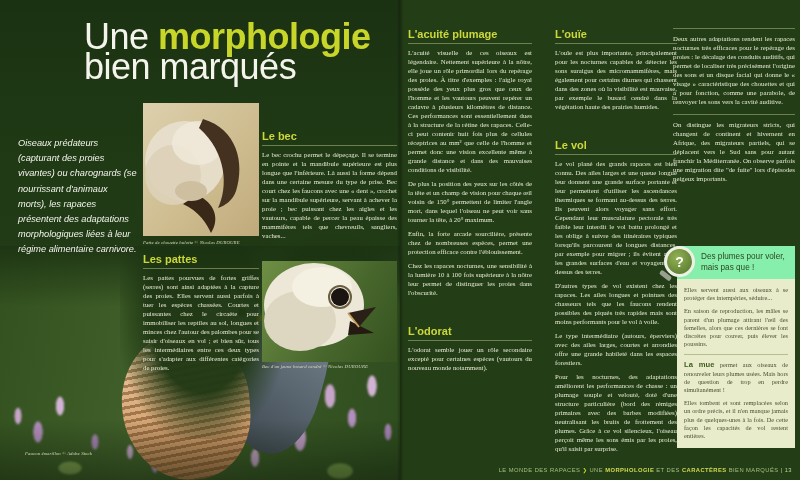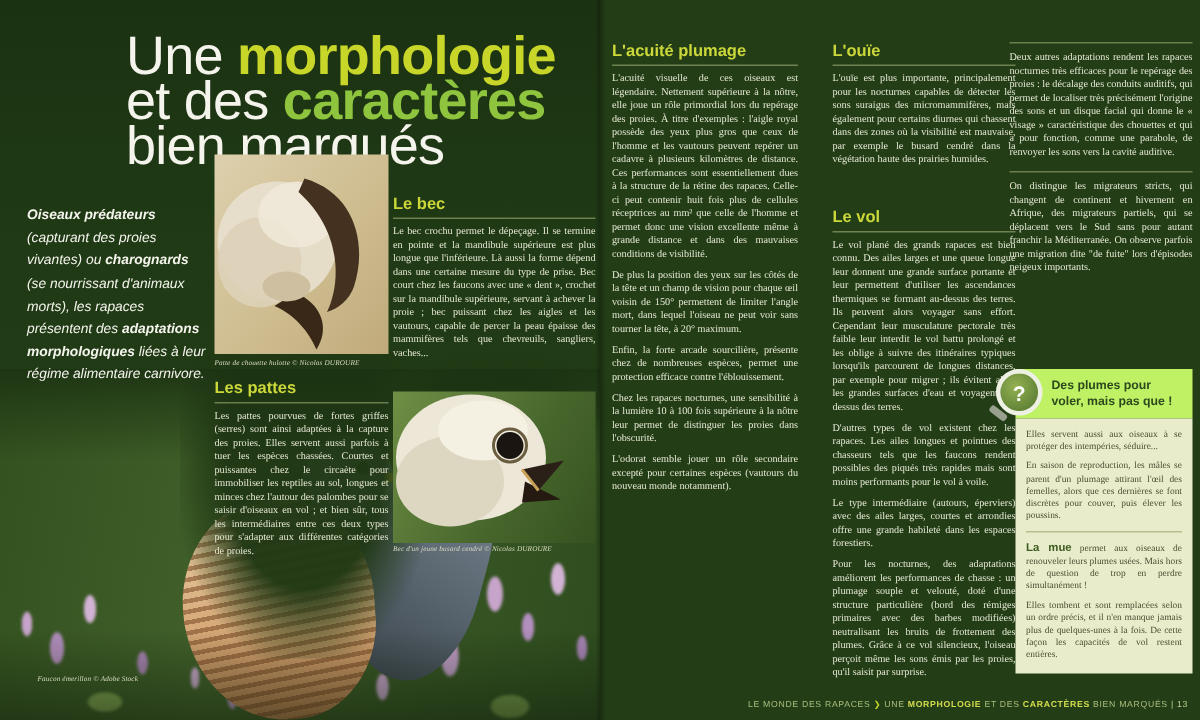--- a/index.html
+++ b/index.html
@@ -13,21 +13,21 @@
   .left-page{position:absolute;left:0;top:0;width:400px;height:480px;
     background:linear-gradient(180deg,#1b3212 0%,#203a15 35%,#223d17 100%);}
   .gutter{position:absolute;left:397px;top:0;width:7px;height:480px;
     background:linear-gradient(90deg,rgba(0,0,0,0),rgba(0,0,0,.28),rgba(0,0,0,0));z-index:5;}
   .title{position:absolute;left:84px;top:22px;width:312px;z-index:3;
     font-size:36px;line-height:30px;letter-spacing:-.5px;color:#f4f4ec;font-weight:400;}
   .title .acc-y{color:#c8d629;font-weight:700;}
   .title .acc-g{color:#8fc43e;font-weight:700;}
   .intro{position:absolute;left:18px;top:136px;width:119px;z-index:3;
     font-style:italic;font-size:9.2px;line-height:15.2px;color:#f5f5ee;}
-  .intro b{font-weight:700;}
+  .intro b{font-weight:400;}
   
   .photo-main{position:absolute;left:0;top:246px;width:400px;height:234px;z-index:1;
     background:linear-gradient(100deg,#33511f 0%,#41602a 40%,#2e4c1e 100%);}
   .heather{position:absolute;inset:0;filter:blur(1.1px);background-repeat:no-repeat;background-image:
     radial-gradient(6px 14px at 18px 170px,#c7a4ca 55%,transparent 62%),
     radial-gradient(8px 18px at 38px 186px,#b28ebd 55%,transparent 62%),
     radial-gradient(7px 16px at 60px 160px,#d2b3d4 55%,transparent 62%),
     radial-gradient(6px 13px at 95px 196px,#a884b5 55%,transparent 62%),
     radial-gradient(9px 20px at 330px 150px,#c7a4ca 55%,transparent 62%),
     radial-gradient(7px 16px at 352px 172px,#b28ebd 55%,transparent 62%),
@@ -88,21 +88,21 @@
   .colC{left:673px;top:28px;width:122px;}
   
   .sidebar{position:absolute;left:664px;top:246px;width:131px;z-index:4;}
   .sidebar-icon{position:absolute;left:0;top:0;width:25px;height:25px;border-radius:50%;
     background:radial-gradient(circle at 40% 35%,#93b153 0%,#5d7f33 80%);
     border:3px solid #eef0e4;color:#fff;font-weight:700;font-size:14px;
     display:flex;align-items:center;justify-content:center;z-index:2;
     font-family:"Liberation Sans",sans-serif;}
   .sidebar-icon::after{content:"";position:absolute;left:-8px;bottom:-4px;width:13px;height:5px;
     background:#9aa08e;transform:rotate(38deg);border-radius:2px;}
-  .sidebar-head{margin-left:13px;background:#bef264;color:#2c481c;font-weight:700;
+  .sidebar-head{margin-left:13px;background:#86efac;color:#2c481c;font-weight:400;
     font-size:8.2px;line-height:10.5px;padding:6px 6px 6px 24px;
     font-family:"Liberation Sans",sans-serif;}
   .sidebar-body{margin-left:13px;background:#e9ecca;padding:7px 7px 8px 7px;color:#4c4c34;
     font-family:"Liberation Serif",serif;font-size:6.3px;line-height:8.2px;text-align:justify;}
   .sidebar-body p{margin:0 0 5px 0;}
   .sidebar-div{height:0;border-top:1px solid #b9bc8e;margin:6px 0 6px 0;}
   .mue-lead{font-family:"Liberation Sans",sans-serif;font-weight:700;color:#3c5c20;font-size:7.6px;}
   
   .footer{position:absolute;right:8px;bottom:7px;z-index:6;
     font-size:5.8px;letter-spacing:.45px;color:#a9bd7d;white-space:nowrap;}
@@ -126,21 +126,20 @@
     <div class="bird-beak"></div>
   </div>
   <div class="text-shade"></div>
   <div class="text-shade2"></div>
   <div class="vignette"></div>
 </div>
 <div class="caption caption-falcon">Faucon émerillon © Adobe Stock</div>
 
 <div class="title">
   <div><span>Une </span><span class="acc-y">morphologie</span></div>
-  <div><span>et des </span><span class="acc-g">caractères</span></div>
   <div>bien marqués</div>
 </div>
 
 <div class="intro"><b>Oiseaux prédateurs </b><span>(capturant des proies vivantes) ou </span><b>charognards </b><span>(se nourrissant d'animaux morts), les rapaces présentent des </span><b>adaptations morphologiques </b><span>liées à leur régime alimentaire carnivore.</span></div>
 
 <div class="photo-talon">
   <svg viewBox="0 0 116 133">
     <ellipse cx="42" cy="58" rx="40" ry="40" fill="#e7decc" opacity="0.95"></ellipse>
     <ellipse cx="30" cy="72" rx="28" ry="30" fill="#ddd2b8" opacity="0.9"></ellipse>
     <ellipse cx="55" cy="40" rx="26" ry="22" fill="#efe8d8" opacity="0.9"></ellipse>
@@ -174,20 +173,21 @@
   </svg>
 </div>
 <div class="caption caption-chick">Bec d'un jeune busard cendré © Nicolas DUROURE</div>
 
 <div class="col colA">
   <h3>L'acuité plumage</h3>
   <p>L'acuité visuelle de ces oiseaux est légendaire. Nettement supérieure à la nôtre, elle joue un rôle primordial lors du repérage des proies. À titre d'exemples : l'aigle royal possède des yeux plus gros que ceux de l'homme et les vautours peuvent repérer un cadavre à plusieurs kilomètres de distance. Ces performances sont essentiellement dues à la structure de la rétine des rapaces. Celle-ci peut contenir huit fois plus de cellules réceptrices au mm² que celle de l'homme et permet donc une vision excellente même à grande distance et dans des mauvaises conditions de visibilité.</p>
   <p>De plus la position des yeux sur les côtés de la tête et un champ de vision pour chaque œil voisin de 150° permettent de limiter l'angle mort, dans lequel l'oiseau ne peut voir sans tourner la tête, à 20° maximum.</p>
   <p>Enfin, la forte arcade sourcilière, présente chez de nombreuses espèces, permet une protection efficace contre l'éblouissement.</p>
   <p>Chez les rapaces nocturnes, une sensibilité à la lumière 10 à 100 fois supérieure à la nôtre leur permet de distinguer les proies dans l'obscurité.</p>
+  <h3 class="sp">L'odorat</h3>
   <p>L'odorat semble jouer un rôle secondaire excepté pour certaines espèces (vautours du nouveau monde notamment).</p>
 </div>
 
 <div class="col colB">
   <h3>L'ouïe</h3>
   <p>L'ouïe est plus importante, principalement pour les nocturnes capables de détecter les sons suraigus des micromammifères, mais également pour certains diurnes qui chassent dans des zones où la visibilité est mauvaise, par exemple le busard cendré dans la végétation haute des prairies humides.</p>
   <h3 class="sp">Le vol</h3>
   <p>Le vol plané des grands rapaces est bien connu. Des ailes larges et une queue longue leur donnent une grande surface portante et leur permettent d'utiliser les ascendances thermiques se formant au-dessus des terres. Ils peuvent alors voyager sans effort. Cependant leur musculature pectorale très faible leur interdit le vol battu prolongé et les oblige à suivre des itinéraires typiques lorsqu'ils parcourent de longues distances, par exemple pour migrer ; ils évitent alors les grandes surfaces d'eau et voyagent au-dessus des terres.</p>
   <p>D'autres types de vol existent chez les rapaces. Les ailes longues et pointues des chasseurs tels que les faucons rendent possibles des piqués très rapides mais sont moins performants pour le vol à voile.</p>
   <p>Le type intermédiaire (autours, éperviers) avec des ailes larges, courtes et arrondies offre une grande habileté dans les espaces forestiers.</p>

